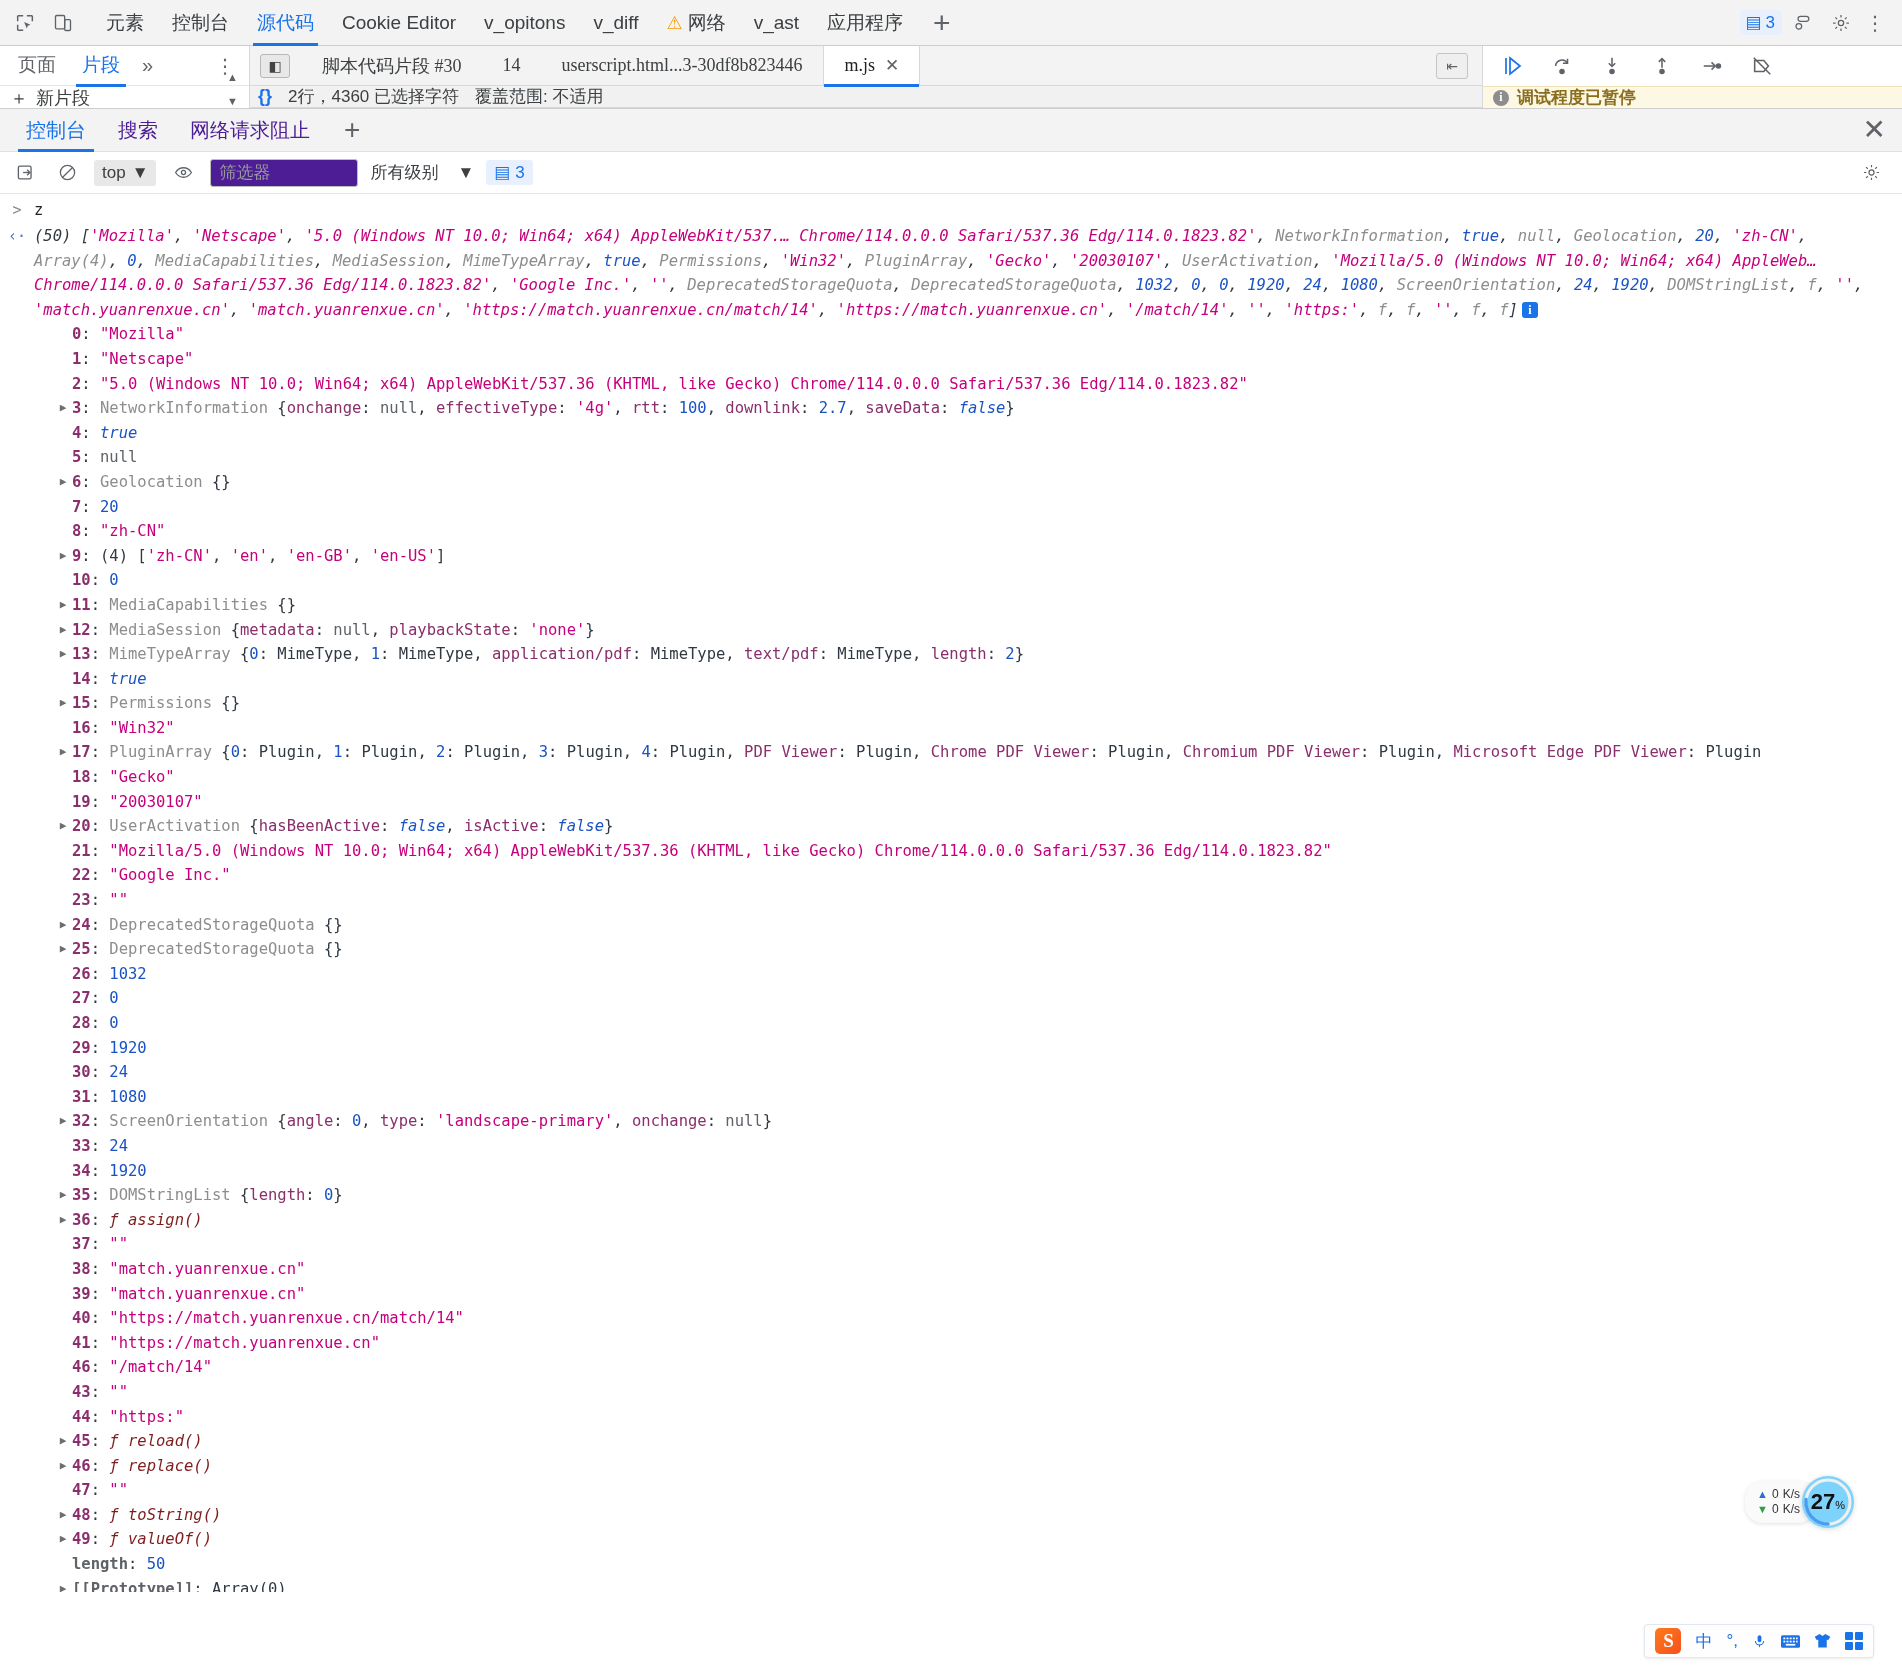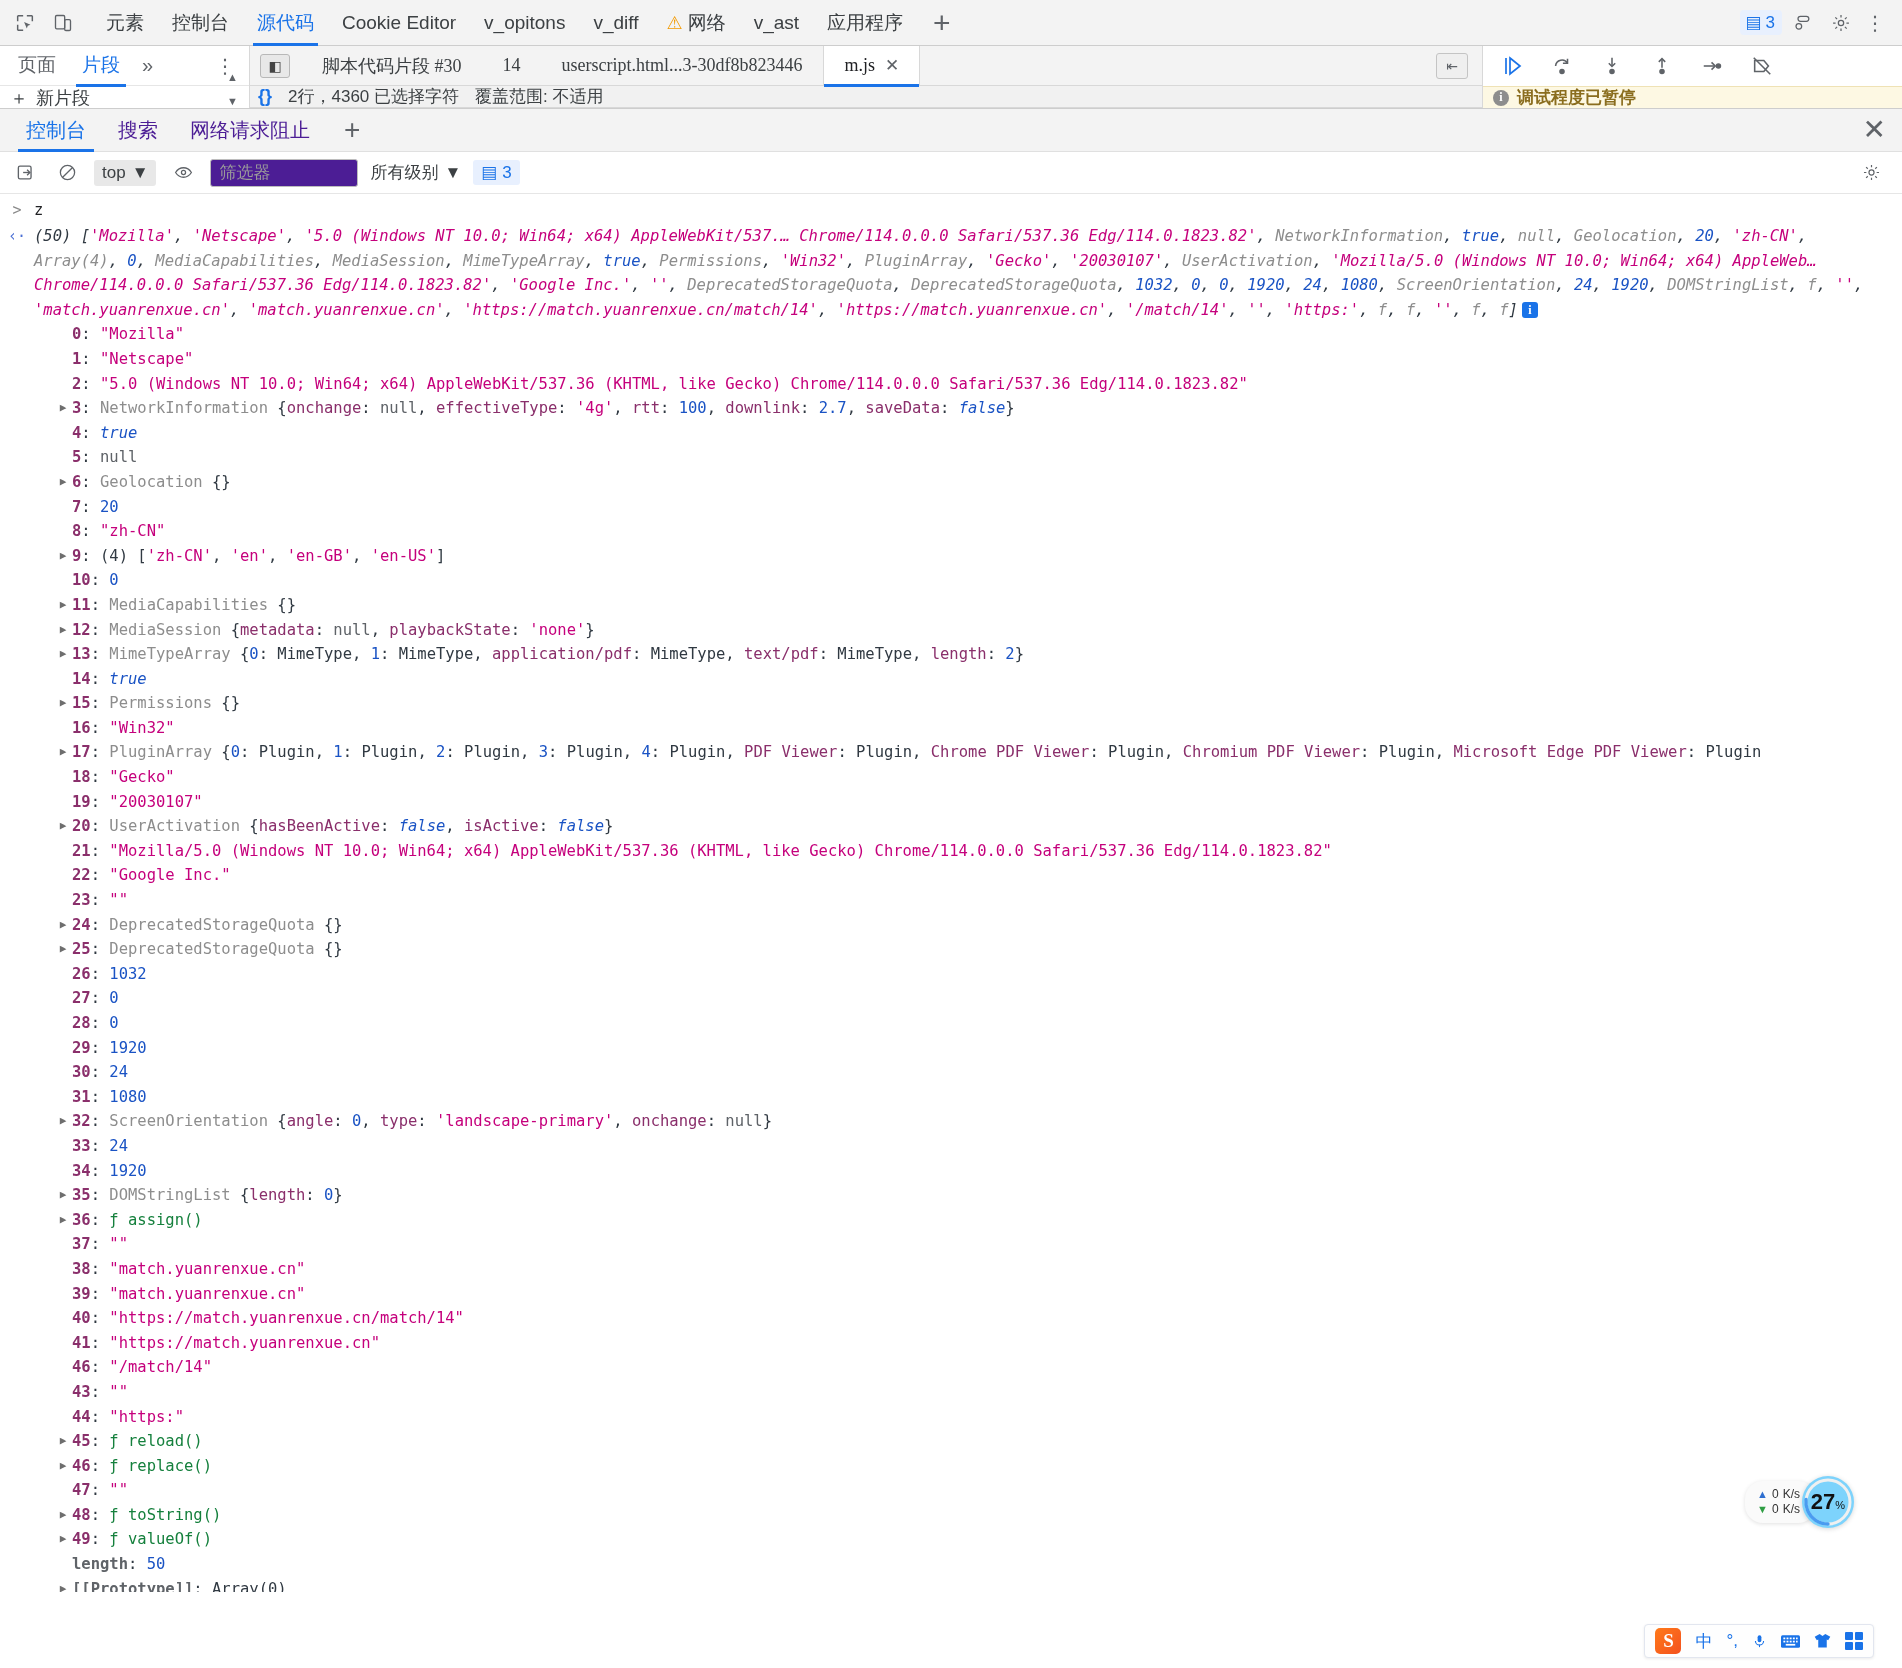--- a/index.html
+++ b/index.html
@@ -161,21 +161,21 @@
   .ct-ico { width:30px; height:30px; display:flex; align-items:center; justify-content:center; color:#5f6368; }
   .ctx-select {
     display:flex; align-items:center; gap:6px; background:#e8e8e8; border-radius:3px;
     padding:3px 8px; font-size:17px; color:#3c4043;
   }
   .filter-input {
     width: 148px; height: 28px; border:1px solid #bdbdbd; border-radius:3px;
     font-size:17px; color:#9a9a9a; padding:0 8px; display:flex; align-items:center;
     background:#4c1d95;
   }
-  .level-select { display:flex; align-items:center; gap:6px; font-size:17px; color:#3c4043;justify-content:flex-end; }
+  .level-select { display:flex; align-items:center; gap:19px; font-size:17px; color:#3c4043;justify-content:flex-end; }
   .console-msgbadge {
     display:flex; align-items:center; gap:5px;
     background:#e8f0fe; border-radius:3px; padding:2px 8px;
     color:#1a73e8; font-size:17px;
   }
   .console-gear { margin-left:auto; margin-right:6px; color:#5f6368; }
 
   
   .console-body {
     font-family:"DejaVu Sans Mono", monospace;
@@ -209,21 +209,21 @@
     width:18px; flex:none; color:#6e6e6e; font-size:11px; line-height:24.6px; text-align:center;
   }
   .pkey { color:#8a2f6b; font-weight:bold; }
   .pkey-plain { color:#5f6368; font-weight:bold; }
   .pcolon { color:#303942; }
   .v-str { color:#c5007c; }
   .v-num { color:#1a53c4; }
   .v-bool { color:#1a53c4;font-style:italic; }
   .v-null { color:#5f6368; }
   .v-obj { color:#8d8d8d; }
-  .v-fn { color:#15803d; }
+  .v-fn { color:#7f1d1d; font-style:italic; }
   .v-plain { color:#303942; }
   .v-propname { color:#8a2f6b; }
   .nowrap-row { overflow:hidden; white-space:pre; }
 
   
   .netwidget {
     position:absolute; right: 48px; bottom: 140px;
     display:flex; align-items:center;
   }
   .netpill {

